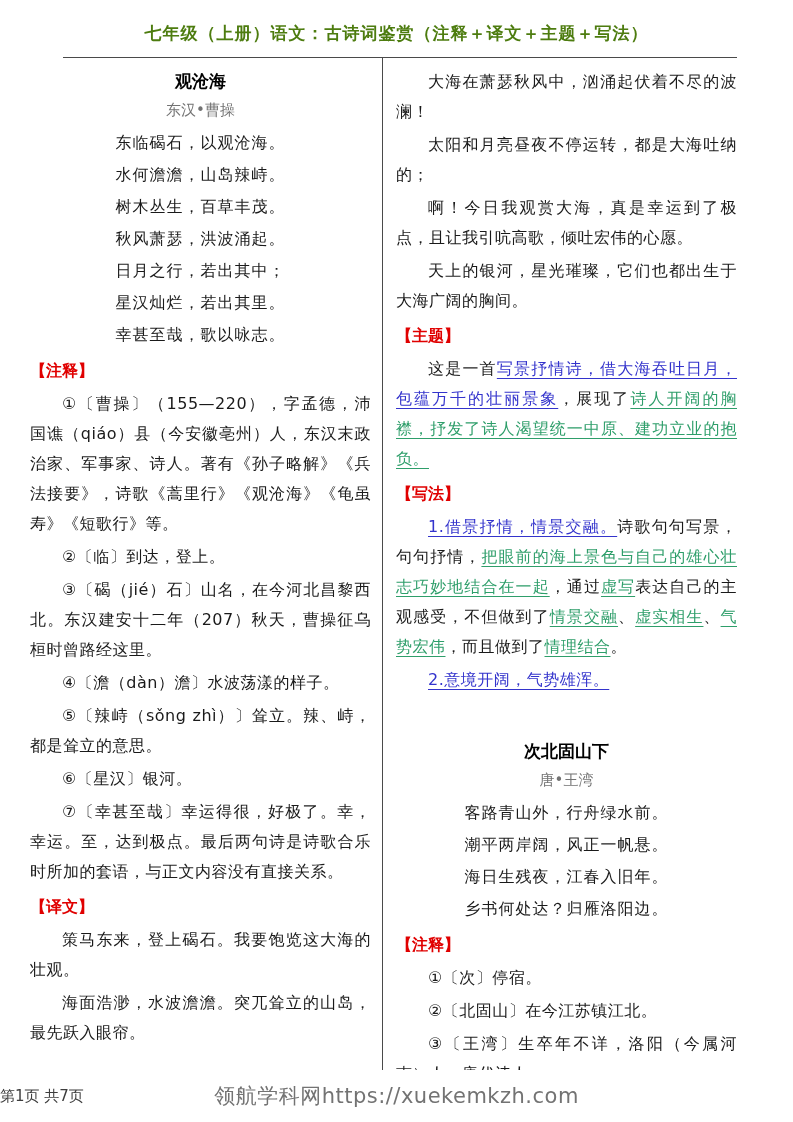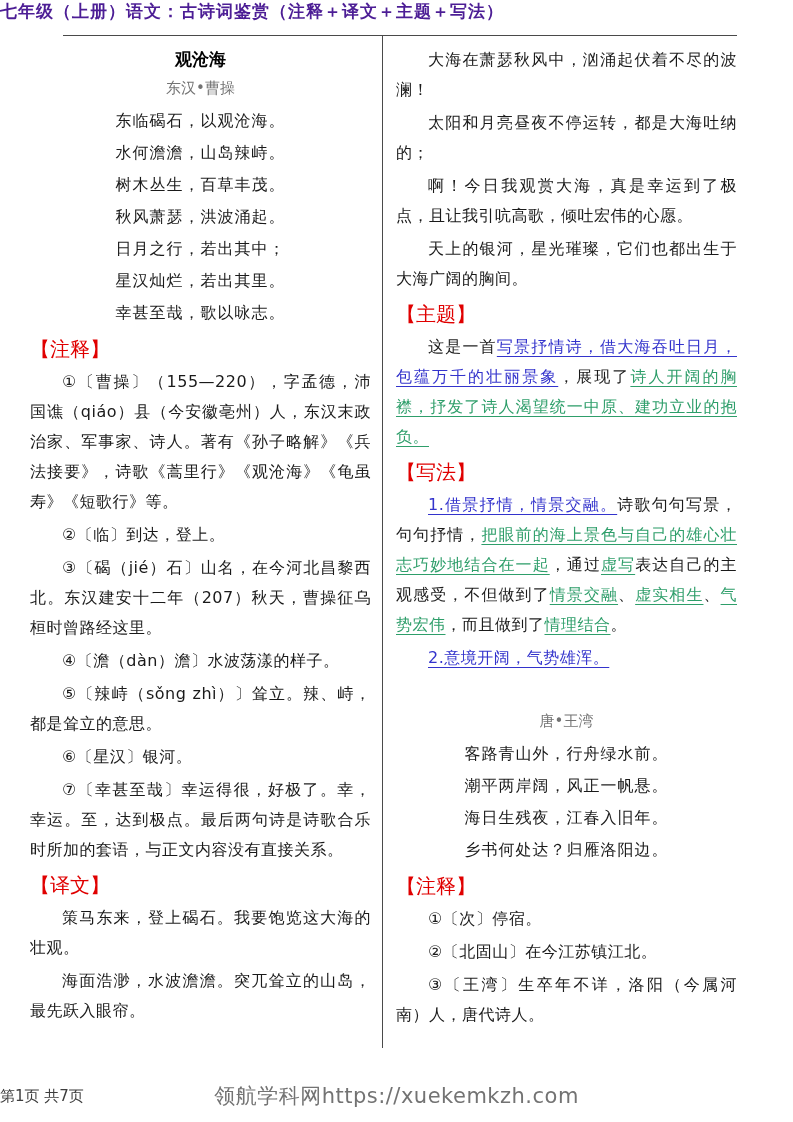--- a/index.html
+++ b/index.html
@@ -6,21 +6,23 @@
   .page {
     position:relative;
     width:793px; height:1122px;
     margin:0 auto;
     background:#ffffff;
     font-family:"DejaVu Sans", sans-serif;
     color:#1a1a1a;
     overflow:hidden;
   }
   .doc-header {
-    color:#4c1d95;
+    padding-top:22px;
+    text-align:center;
+    color:#4d7c0f;
     font-weight:bold;
     font-size:17px;
     letter-spacing:1px;
   }
   .head-rule {
     margin:12px 56px 0 63px;
     border:0;
     border-top:1px solid #4a4a4a;
     height:0;
   }
@@ -55,22 +57,22 @@
   }
   .poem-line {
     text-align:center;
     font-size:16px;
     line-height:32px;
     color:#1a1a1a;
     letter-spacing:1px;
   }
   .marker {
     color:#e00000;
-    font-weight:normal;
-    font-size:20px;
+    font-weight:bold;
+    font-size:16px;
     line-height:30px;
     margin-top:5px;
   }
   .para {
     font-size:16px;
     line-height:30px;
     text-indent:2em;
     text-align:justify;
     margin:3px 0;
     color:#1a1a1a;
@@ -152,20 +154,21 @@
 
       <div class="marker">【主题】</div>
       <div class="para"><span>这是一首</span><span class="c-blue u">写景抒情诗，借大海吞吐日月，包蕴万千的壮丽景象</span><span>，展现了</span><span class="c-green u">诗人开阔的胸襟，抒发了诗人渴望统一中原、建功立业的抱负。</span></div>
 
       <div class="marker">【写法】</div>
       <div class="para"><span class="c-blue u">1.借景抒情，情景交融。</span><span>诗歌句句写景，句句抒情，</span><span class="c-green u">把眼前的海上景色与自己的雄心壮志巧妙地结合在一起</span><span>，通过</span><span class="c-green u">虚写</span><span>表达自己的主观感受，不但做到了</span><span class="c-green u">情景交融</span><span>、</span><span class="c-green u">虚实相生</span><span>、</span><span class="c-green u">气势宏伟</span><span>，而且做到了</span><span class="c-green u">情理结合</span><span>。</span></div>
       <div class="para"><span class="c-blue u">2.意境开阔，气势雄浑。</span></div>
 
       <div class="poem2-gap"></div>
 
+      <div class="poem-title">次北固山下</div>
       <div class="poem-author">唐•王湾</div>
       <div class="poem-line">客路青山外，行舟绿水前。</div>
       <div class="poem-line">潮平两岸阔，风正一帆悬。</div>
       <div class="poem-line">海日生残夜，江春入旧年。</div>
       <div class="poem-line">乡书何处达？归雁洛阳边。</div>
 
       <div class="marker">【注释】</div>
       <div class="para">①〔次〕停宿。</div>
       <div class="para">②〔北固山〕在今江苏镇江北。</div>
       <div class="para">③〔王湾〕生卒年不详，洛阳（今属河南）人，唐代诗人。</div>

